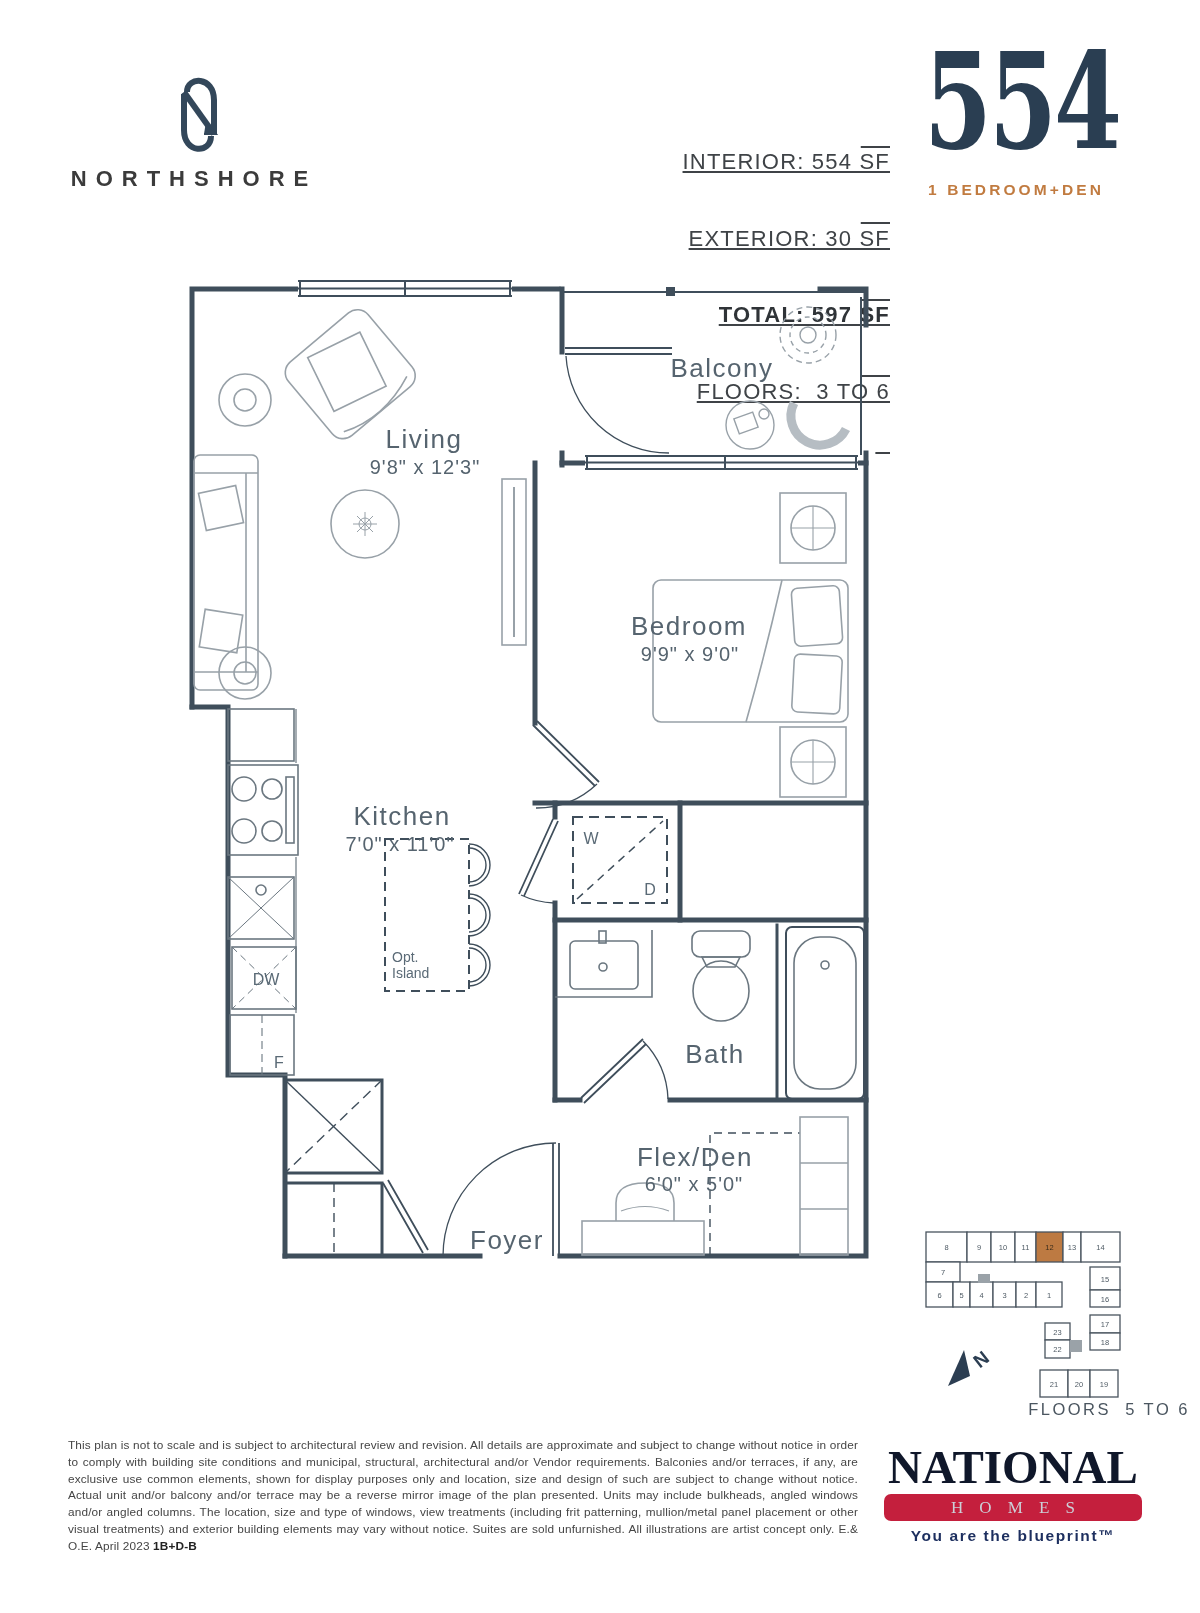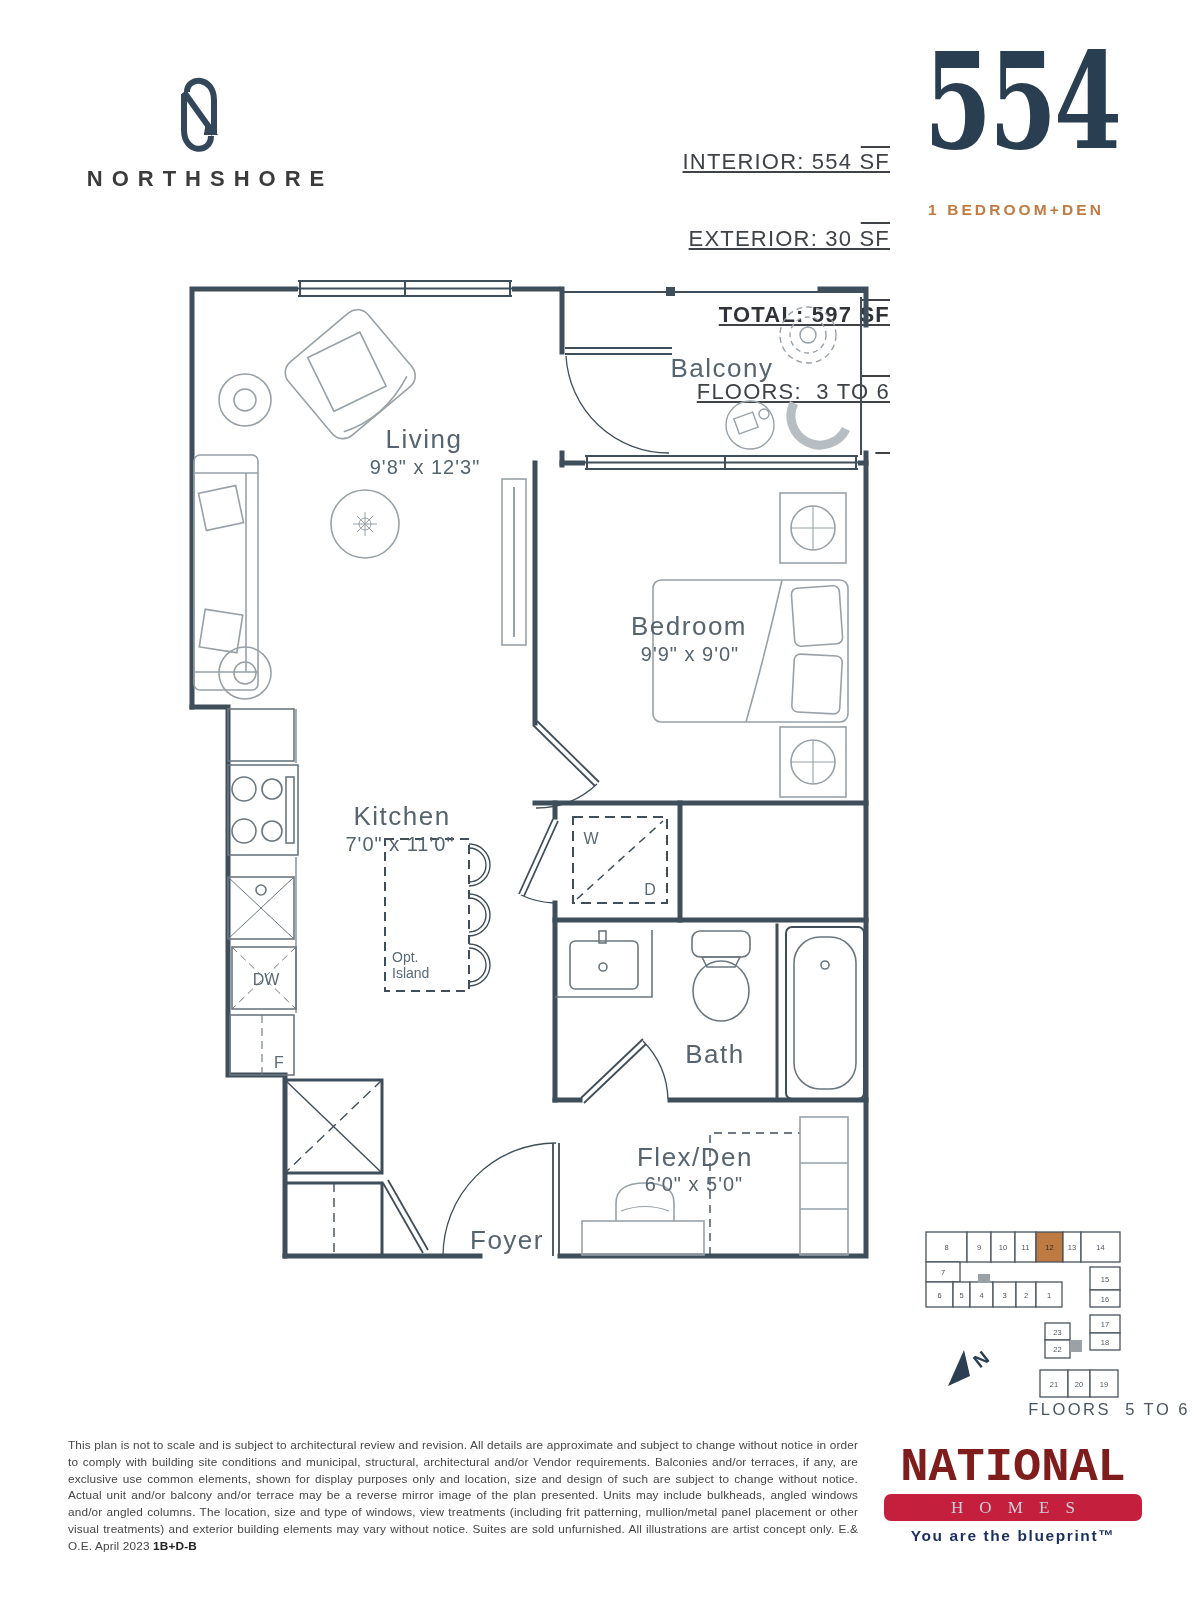--- a/index.html
+++ b/index.html
@@ -1,46 +1,46 @@
 <!DOCTYPE html>
 <html><head>
 <meta charset="utf-8">
 <style>
   html,body{margin:0;padding:0;background:#fff;}
   .page{position:relative;width:1200px;height:1613px;background:#ffffff;
         font-family:"Liberation Sans",sans-serif;overflow:hidden;}
   
-  .brand-wordmark{position:absolute;left:72px;top:166px;width:276px;text-align:center;
+  .brand-wordmark{position:absolute;left:56px;top:166px;width:276px;text-align:center;
 межfont-size:22px;}
   .brand-wordmark{font-size:22px;letter-spacing:9px;font-weight:600;color:#3b3b3b;}
   .stats{position:absolute;left:540px;top:98px;width:350px;text-align:right;
          font-size:22px;line-height:25.5px;letter-spacing:1.2px;color:#3f4347;white-space:pre;text-decoration:underline;}
   .stats .bold{font-weight:bold;color:#2f3337;}
   .unit-num{position:absolute;left:924px;top:36px;width:260px;color:#2a3e52;
             font-family:"DejaVu Serif",serif;font-weight:bold;font-size:132px;line-height:1;
             letter-spacing:-4px;transform:scaleX(.74);transform-origin:left top;}
   .unit-type{position:absolute;left:928px;top:181px;width:200px;font-size:15.5px;font-weight:bold;
-             letter-spacing:3.1px;color:#c17b40;white-space:nowrap;margin-top:20px;}
+             letter-spacing:3.1px;color:#c17b40;white-space:nowrap;}
   
   .plan-svg{position:absolute;left:180px;top:265px;width:695px;height:1000px;}
   .room-name{fill:#56646f;font-size:26px;letter-spacing:1.5px;}
   .room-dim{fill:#56646f;font-size:20px;letter-spacing:1px;}
   .small-lab{fill:#5a6a76;font-size:16px;}
   .tiny-lab{fill:#5a6a76;font-size:14px;}
   
   .keyplan-svg{position:absolute;left:890px;top:1190px;width:310px;height:230px;}
   .floors-note{position:absolute;left:890px;top:1400px;width:300px;text-align:right;
                font-size:16.5px;letter-spacing:2.5px;color:#4b5660;white-space:pre;}
   
   .disclaimer{position:absolute;left:68px;top:1437px;width:790px;font-size:11.8px;
               line-height:1.42;text-align:justify;color:#454545;letter-spacing:.15px;}
   .disclaimer b{color:#222;}
   .nat-logo{position:absolute;left:884px;top:1444px;width:258px;text-align:center;}
-  .nat-name{font-family:Liberation Mono, monospace;font-weight:bold;font-size:47px;line-height:1.02;
-            color:#7f1d1d;letter-spacing:0;}
+  .nat-name{font-family:Liberation Serif, serif;font-weight:bold;font-size:47px;line-height:1.02;
+            color:#0f172a;letter-spacing:0;}
   .nat-bar{margin-top:2px;height:27px;background:#c41f3d;display:flex;align-items:center;justify-content:center;border-radius:7px;}
   .nat-homes{font-family:"Liberation Serif",serif;font-size:17px;color:#ccd0d8;
              letter-spacing:.95em;padding-left:.95em;line-height:1;}
   .nat-tag{margin-top:6px;font-weight:bold;font-size:15.5px;color:#1d2f5f;letter-spacing:1.6px;}
 </style>
 </head>
 <body>
 
 <div class="page">
 

